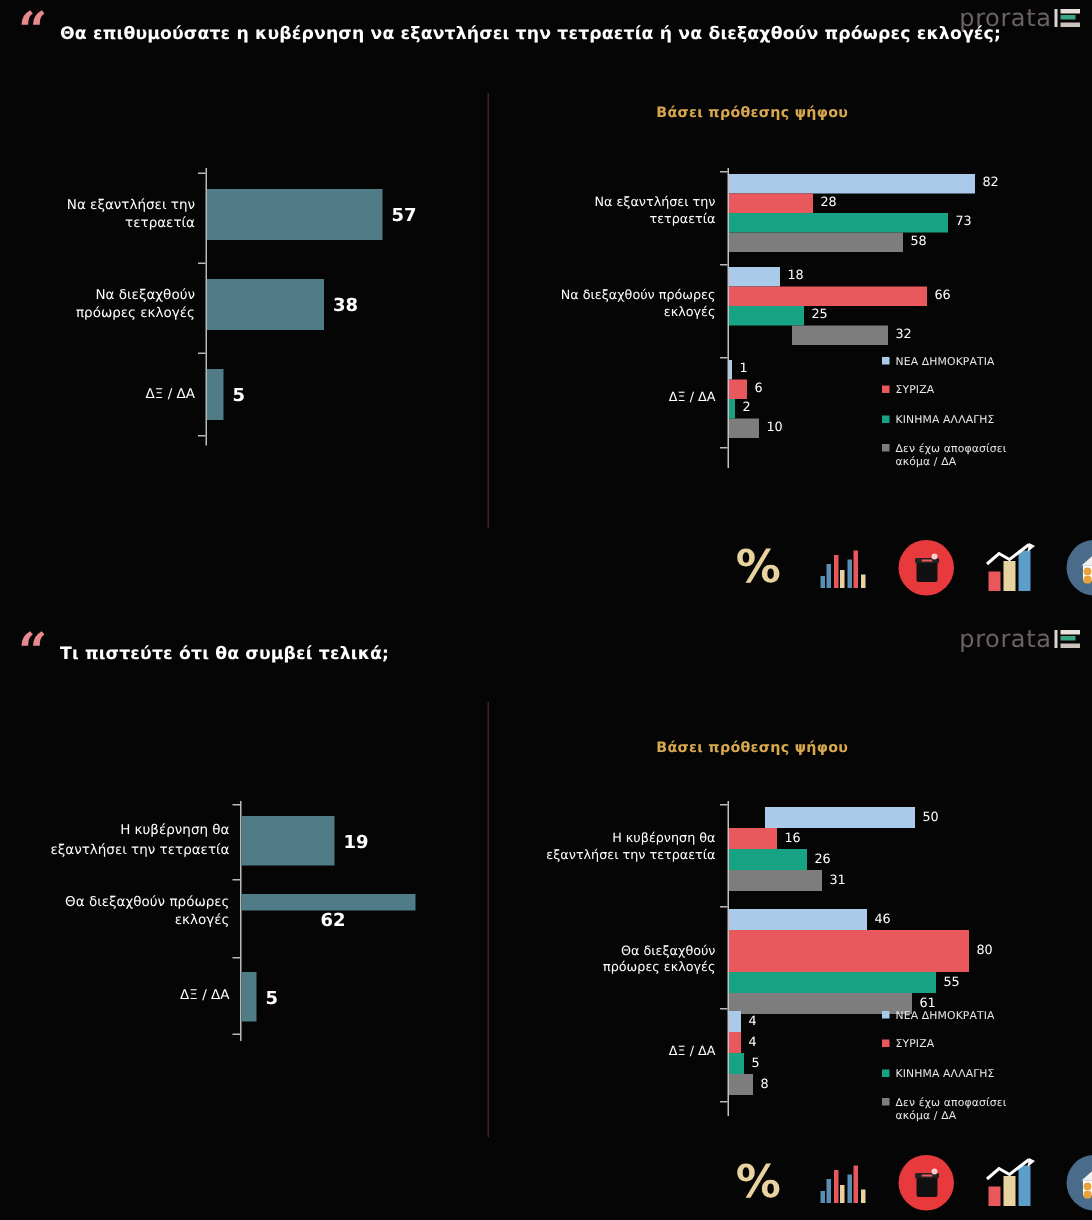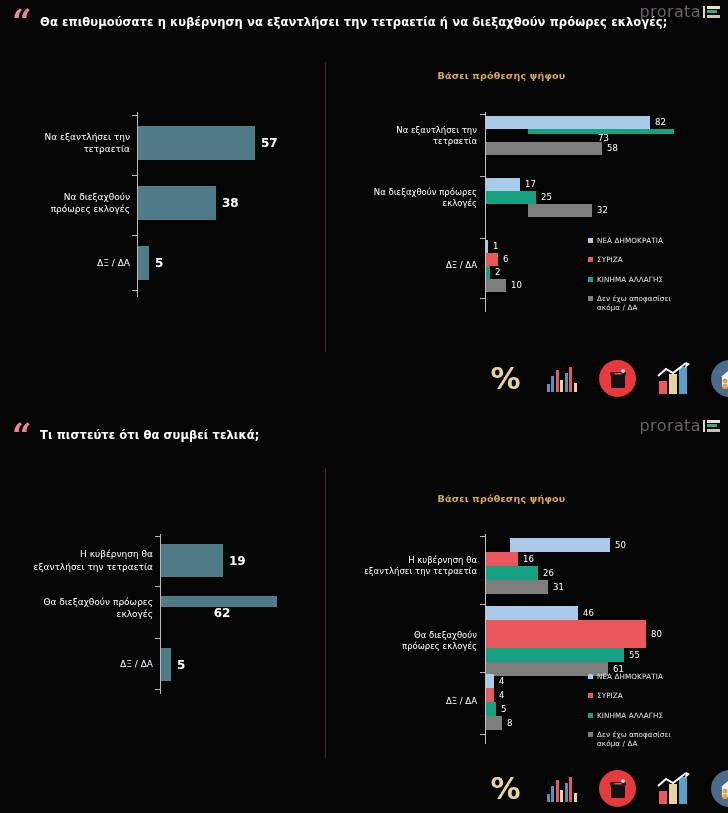--- a/index.html
+++ b/index.html
@@ -179,36 +179,44 @@
       <div class="tick" style="left:125px; top:126px;"></div>
       <div class="tick" style="left:125px; top:186px;"></div>
 
       <div class="gcluster" style="top:4px; width:230px;">
         <span class="glabel">Να εξαντλήσει την
 τετραετία</span>
         <div class="gbar-row" style="height:13px;">
           <span class="gbar" style="width:164px;background:#a9cbe9;"></span>
           <span class="gval">82</span>
         </div>
-        <div class="gbar-row" style="height:13px;flex-direction:column;">
+        <div class="gbar-row" style="height:13px;">
+          <span class="gbar" style="width:56px;background:#e8585c;"></span>
+          <span class="gval">28</span>
+        </div>
+        <div class="gbar-row" style="height:13px;">
           <span class="gbar" style="width:146px;background:#17a383;"></span>
           <span class="gval">73</span>
         </div>
         <div class="gbar-row" style="height:13px;">
           <span class="gbar" style="width:116px;background:#7d7d7d;"></span>
           <span class="gval">58</span>
         </div>
       </div>
 
       <div class="gcluster" style="top:66px; width:230px;">
         <span class="glabel">Να διεξαχθούν πρόωρες
 εκλογές</span>
         <div class="gbar-row" style="height:13px;">
           <span class="gbar" style="width:34px;background:#a9cbe9;"></span>
-          <span class="gval">17</span>
+          <span class="gval">18</span>
+        </div>
+        <div class="gbar-row" style="height:13px;">
+          <span class="gbar" style="width:132px;background:#e8585c;"></span>
+          <span class="gval">66</span>
         </div>
         <div class="gbar-row" style="height:13px;">
           <span class="gbar" style="width:50px;background:#17a383;"></span>
           <span class="gval">25</span>
         </div>
         <div class="gbar-row" style="height:13px;padding-left:42px;">
           <span class="gbar" style="width:64px;background:#7d7d7d;"></span>
           <span class="gval">32</span>
         </div>
       </div>

